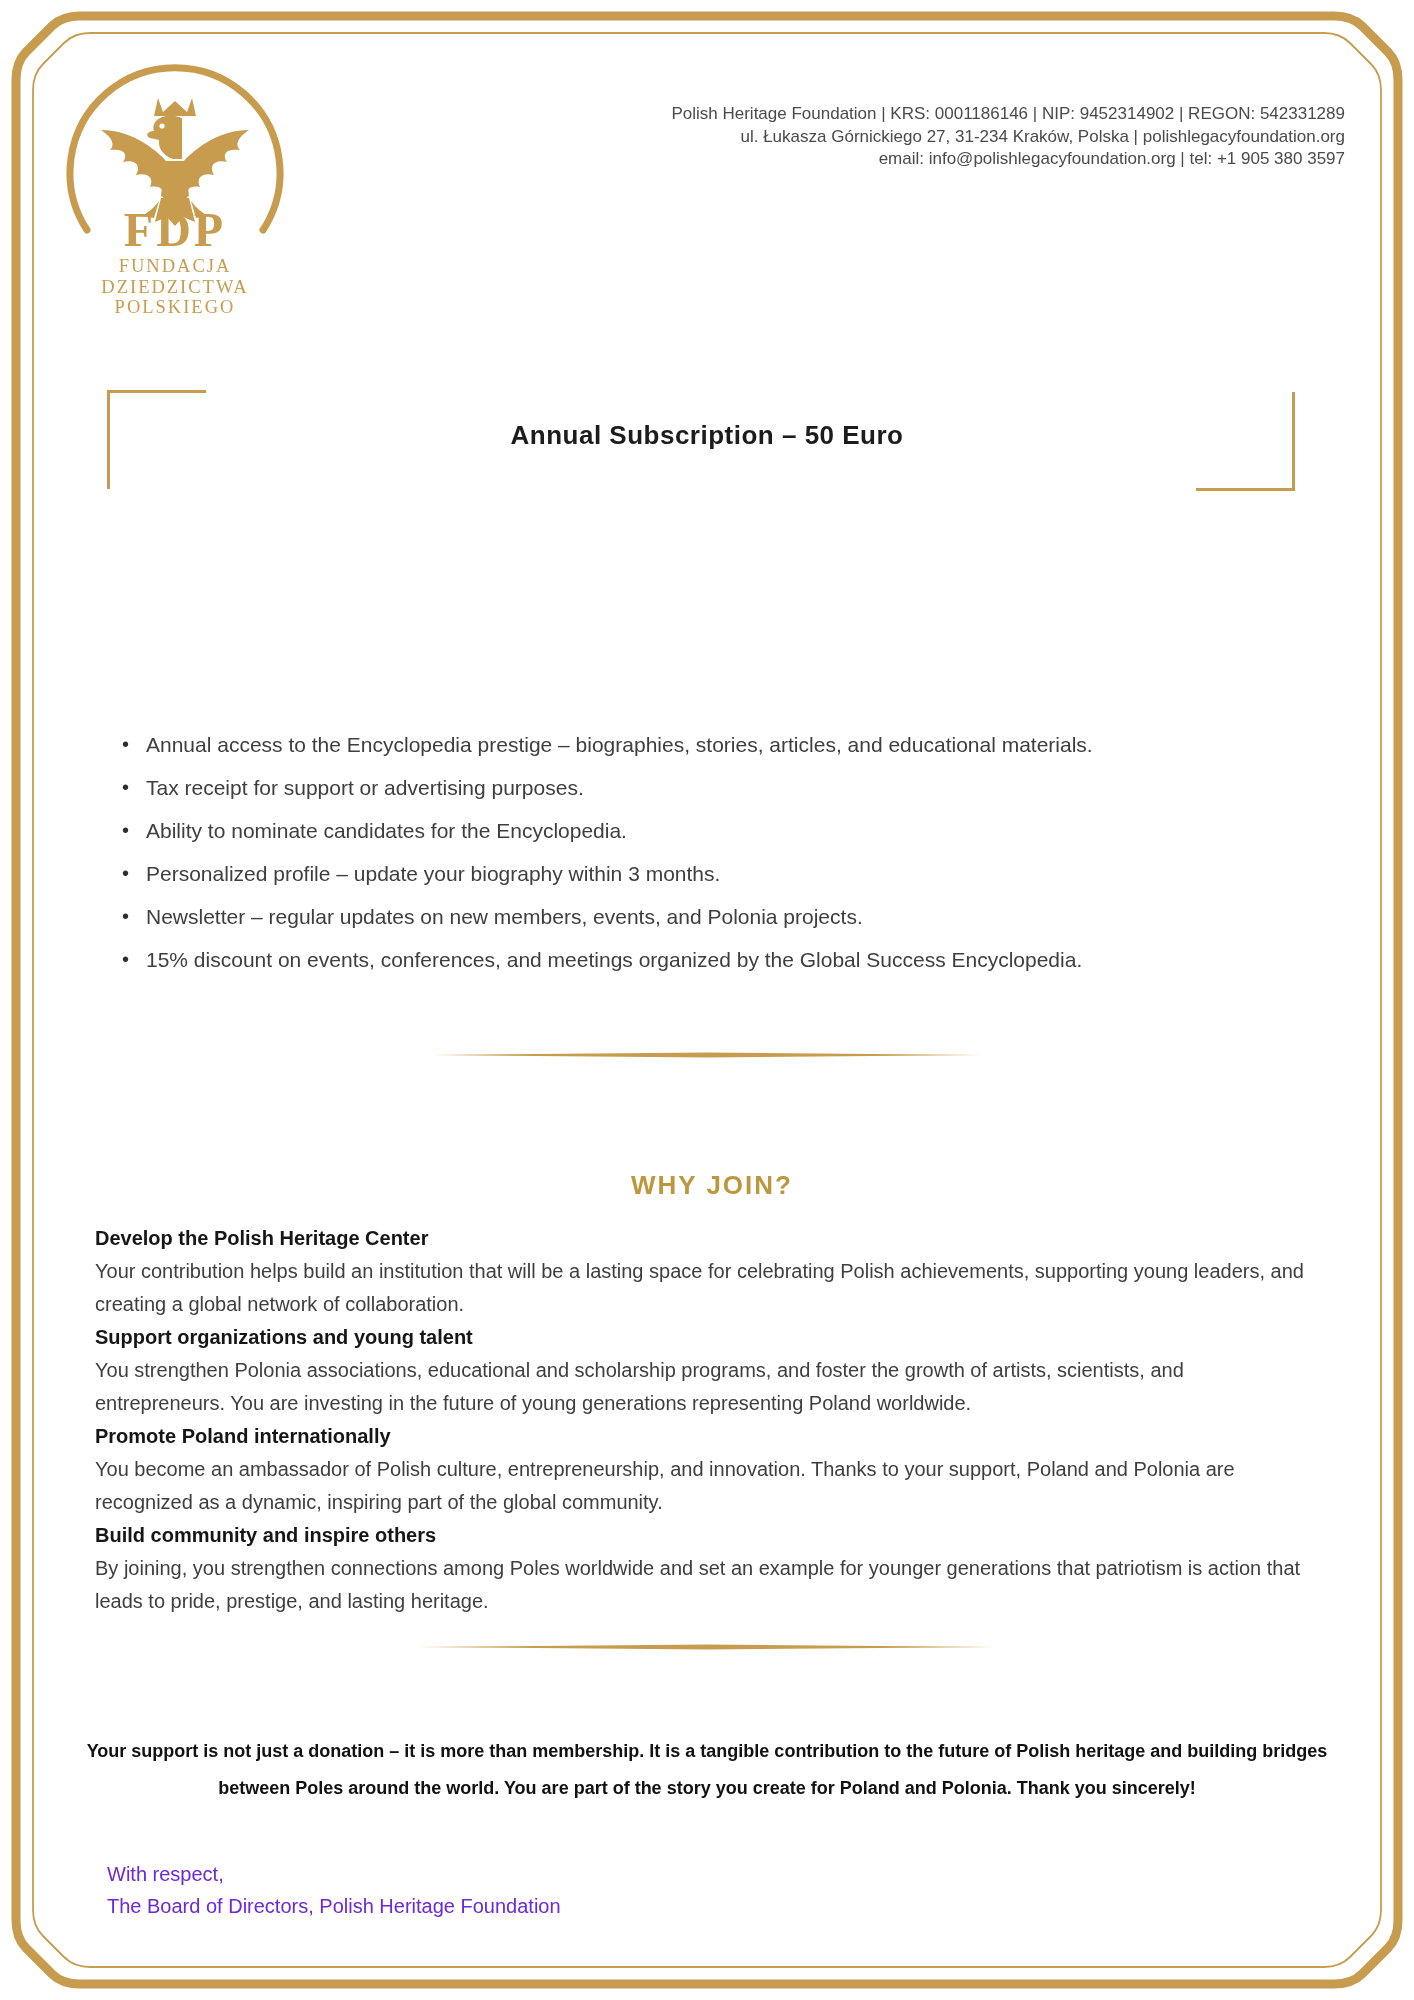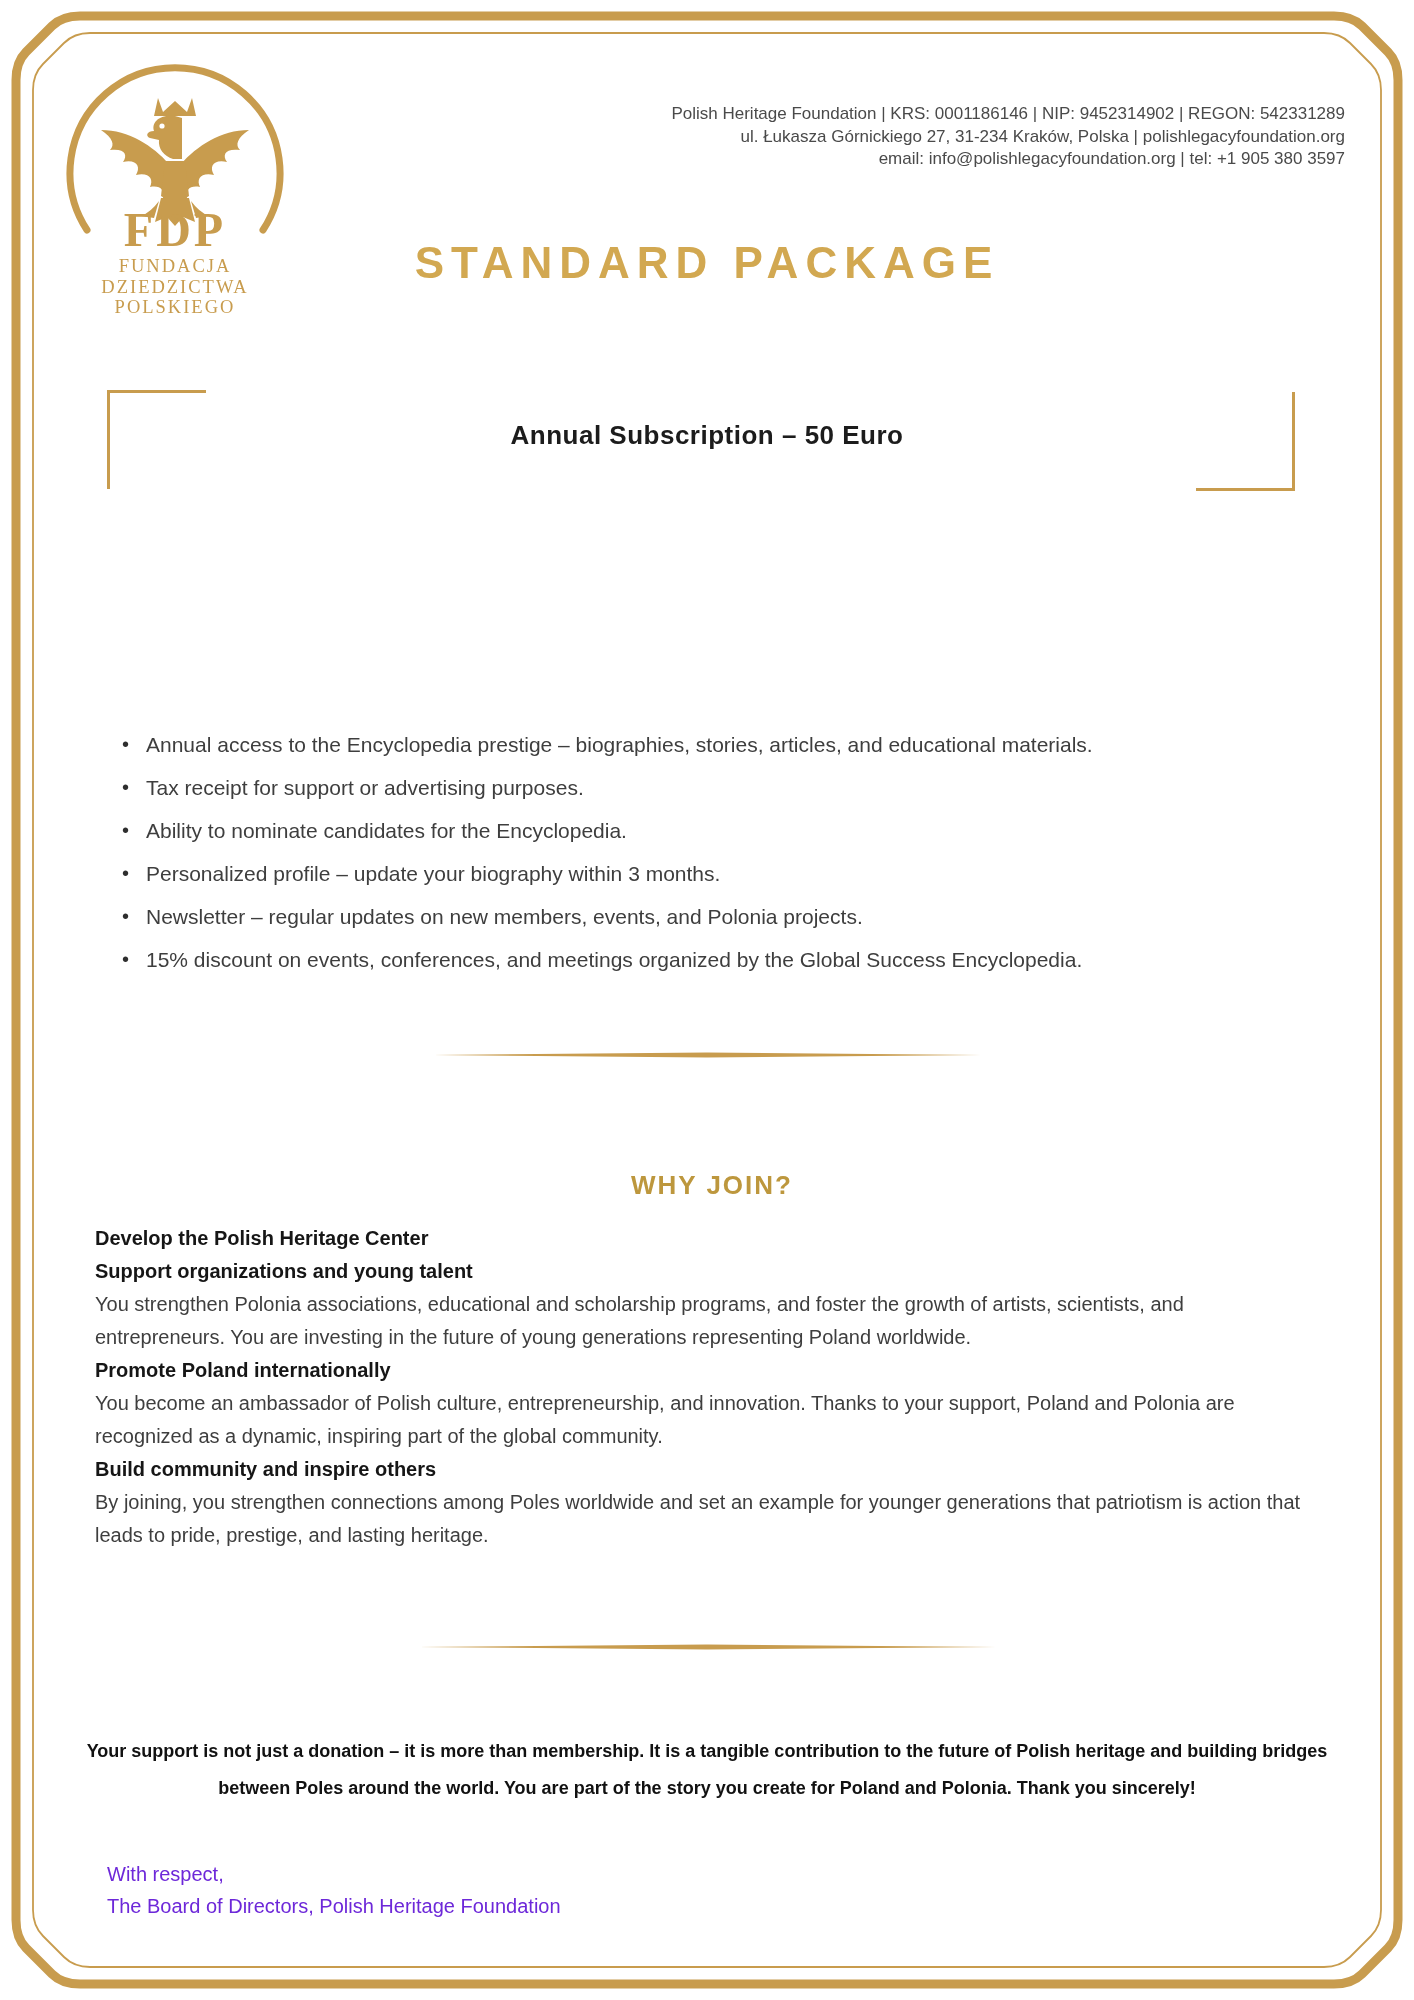--- a/index.html
+++ b/index.html
@@ -142,21 +142,20 @@
       <div>POLSKIEGO</div>
     </div>
   </div>
 
   <div class="contact">
     <div>Polish Heritage Foundation | KRS: 0001186146 | NIP: 9452314902 | REGON: 542331289</div>
     <div>ul. Łukasza Górnickiego 27, 31-234 Kraków, Polska | polishlegacyfoundation.org</div>
     <div>email: info@polishlegacyfoundation.org | tel: +1 905 380 3597</div>
   </div>
 
-  <div class="title">STANDARD PACKAGE</div>
   <div class="bracket-tl"></div>
   <div class="bracket-br"></div>
   <div class="subtitle">Annual Subscription – 50 Euro</div>
 
 
   <ul class="benefits">
     <li>Annual access to the Encyclopedia prestige – biographies, stories, articles, and educational materials.</li>
     <li>Tax receipt for support or advertising purposes.</li>
     <li>Ability to nominate candidates for the Encyclopedia.</li>
     <li>Personalized profile – update your biography within 3 months.</li>
@@ -166,20 +165,21 @@
 
   <svg class="divider divider-1" width="548" height="6" viewBox="0 0 548 6" xmlns="http://www.w3.org/2000/svg">
     <polygon points="0,3 274,0.6 548,3 274,5.4" fill="#c89c4e"></polygon>
   </svg>
 
   <div class="why-heading">WHY JOIN?</div>
 
   <div class="why-content">
     <section>
       <h3>Develop the Polish Heritage Center</h3>
+      <p>Your contribution helps build an institution that will be a lasting space for celebrating Polish achievements, supporting young leaders, and creating a global network of collaboration.</p>
     </section>
     <section>
       <h3>Support organizations and young talent</h3>
       <p>You strengthen Polonia associations, educational and scholarship programs, and foster the growth of artists, scientists, and entrepreneurs. You are investing in the future of young generations representing Poland worldwide.</p>
     </section>
     <section>
       <h3>Promote Poland internationally</h3>
       <p>You become an ambassador of Polish culture, entrepreneurship, and innovation. Thanks to your support, Poland and Polonia are recognized as a dynamic, inspiring part of the global community.</p>
     </section>
     <section>

